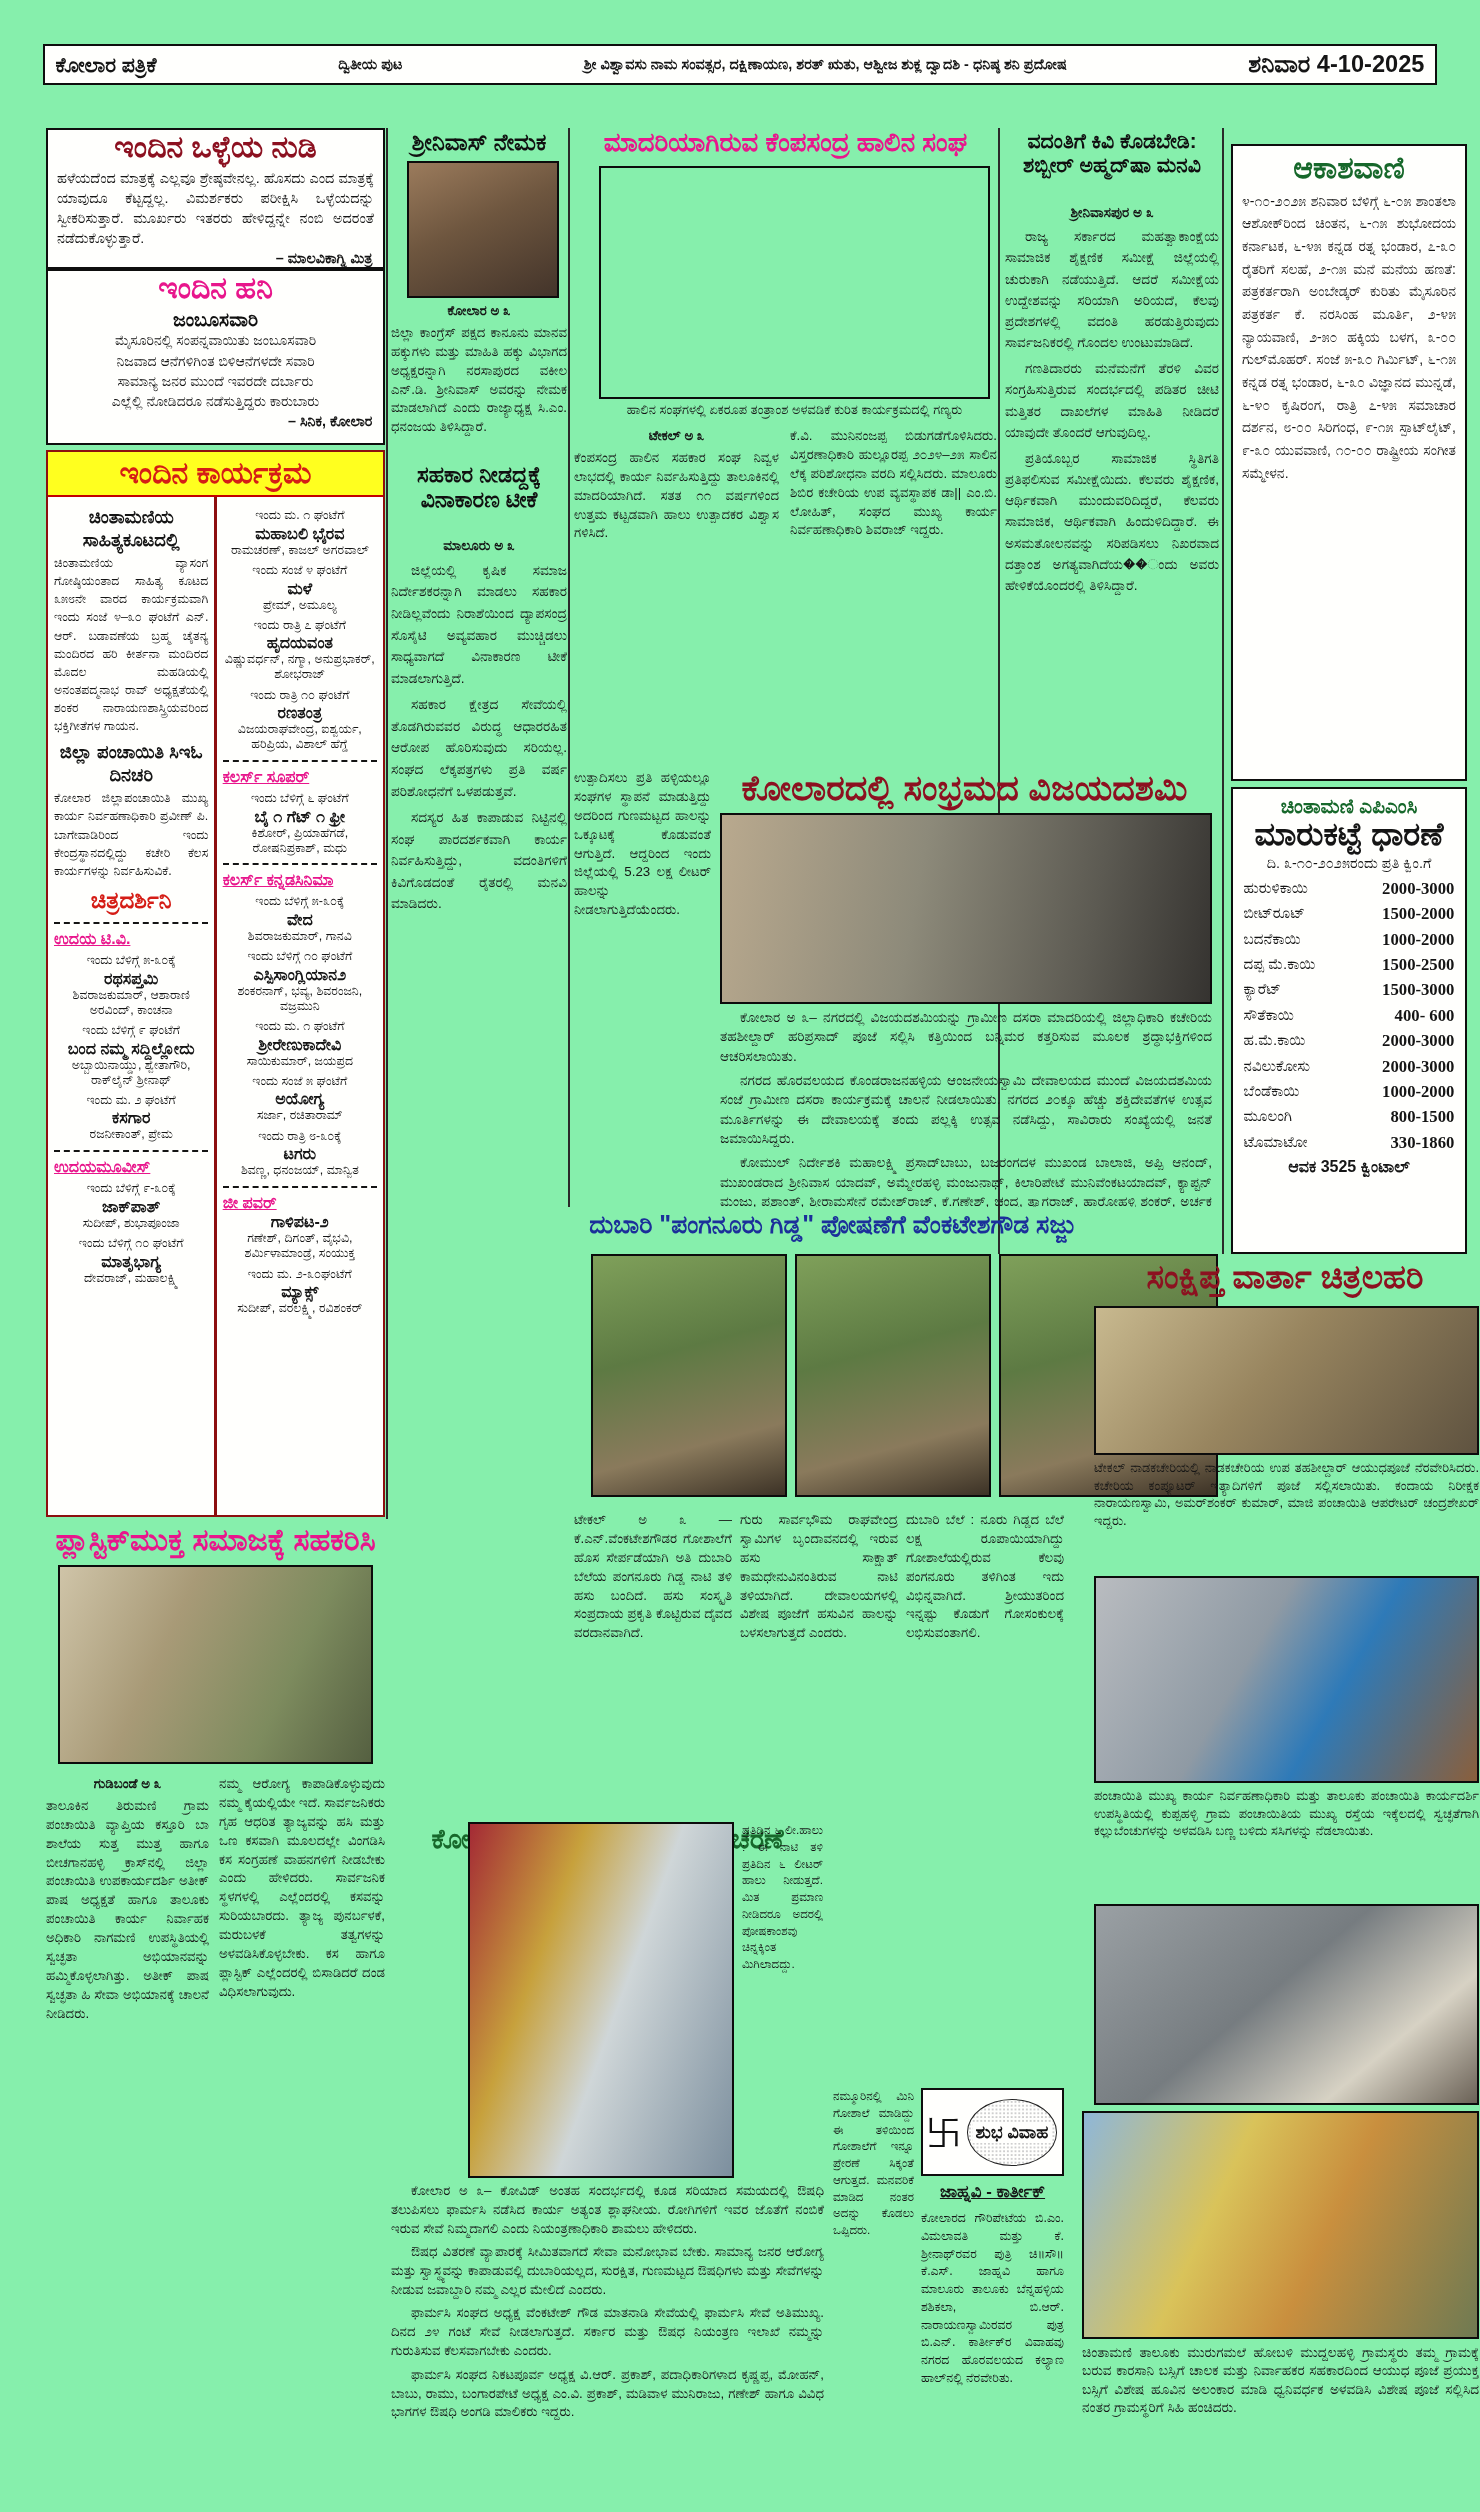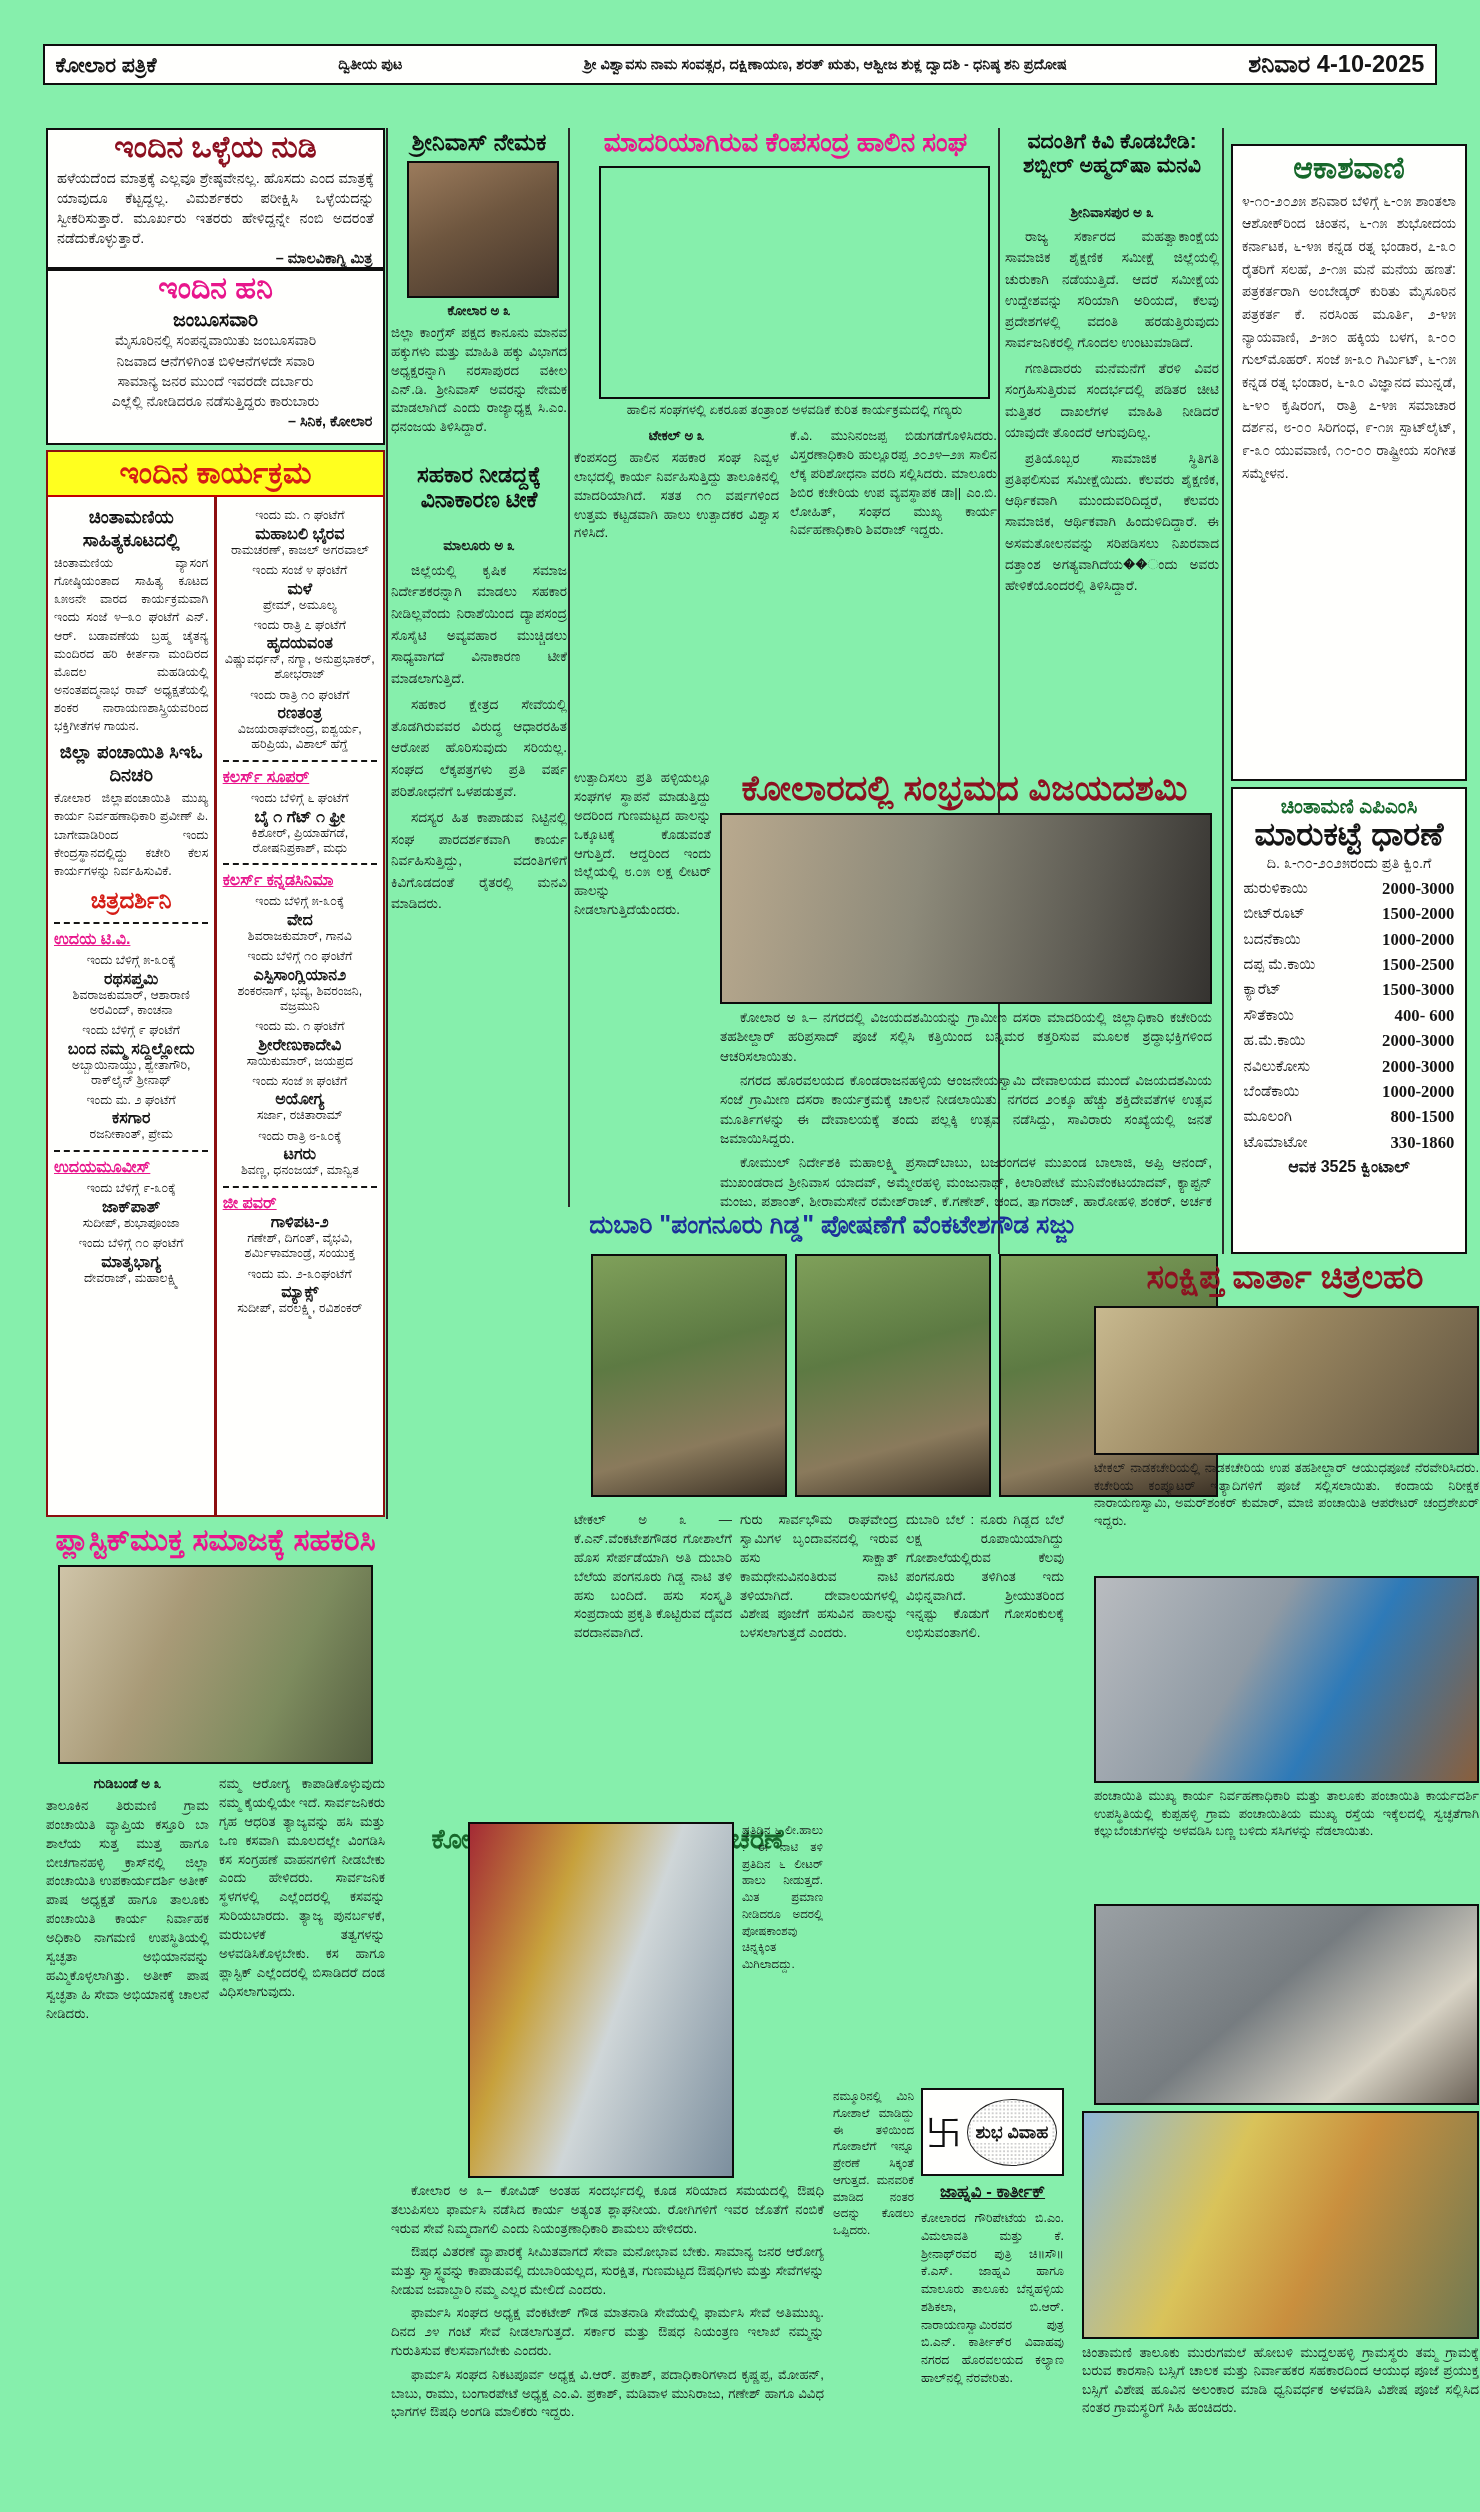--- a/index.html
+++ b/index.html
@@ -293,21 +293,21 @@
   </div>
 
   <div class="abs hl pink" style="left:574px;top:128px;width:423px;font-size:26px;">ಮಾದರಿಯಾಗಿರುವ ಕೆಂಪಸಂದ್ರ ಹಾಲಿನ ಸಂಘ</div>
   <div class="abs photo ph-meeting" style="left:599px;top:166px;width:391px;height:233px;"></div>
   <div class="abs caption" style="left:599px;top:401px;width:391px;height:23px;font-weight:normal;text-align:center;">ಹಾಲಿನ ಸಂಘಗಳಲ್ಲಿ ಏಕರೂಪ ತಂತ್ರಾಂಶ ಅಳವಡಿಕೆ ಕುರಿತ ಕಾರ್ಯಕ್ರಮದಲ್ಲಿ ಗಣ್ಯರು</div>
   <div class="abs bodytxt" style="left:574px;top:427px;width:205px;height:339px;">
     <div class="dateline">ಟೇಕಲ್ ಅ ೩</div>
     <span>ಕೆಂಪಸಂದ್ರ ಹಾಲಿನ ಸಹಕಾರ ಸಂಘ ನಿವ್ವಳ ಲಾಭದಲ್ಲಿ ಕಾರ್ಯ ನಿರ್ವಹಿಸುತ್ತಿದ್ದು ತಾಲೂಕಿನಲ್ಲಿ ಮಾದರಿಯಾಗಿದೆ. ಸತತ ೧೧ ವರ್ಷಗಳಿಂದ ಉತ್ತಮ ಕಟ್ಟಡವಾಗಿ ಹಾಲು ಉತ್ಪಾದಕರ ವಿಶ್ವಾಸ ಗಳಿಸಿದೆ.</span>
   </div>
   <div class="abs bodytxt" style="left:790px;top:427px;width:207px;height:339px;">ಕೆ.ವಿ. ಮುನಿನಂಜಪ್ಪ ಬಿಡುಗಡೆಗೊಳಿಸಿದರು. ವಿಸ್ತರಣಾಧಿಕಾರಿ ಹುಲ್ಲೂರಪ್ಪ ೨೦೨೪–೨೫ ಸಾಲಿನ ಲೆಕ್ಕ ಪರಿಶೋಧನಾ ವರದಿ ಸಲ್ಲಿಸಿದರು. ಮಾಲೂರು ಶಿಬಿರ ಕಚೇರಿಯ ಉಪ ವ್ಯವಸ್ಥಾಪಕ ಡಾ|| ಎಂ.ಬಿ. ಲೋಹಿತ್, ಸಂಘದ ಮುಖ್ಯ ಕಾರ್ಯ ನಿರ್ವಹಣಾಧಿಕಾರಿ ಶಿವರಾಜ್ ಇದ್ದರು.</div>
-  <div class="abs bodytxt" style="left:574px;top:769px;width:137px;height:436px;">ಉತ್ಪಾದಿಸಲು ಪ್ರತಿ ಹಳ್ಳಿಯಲ್ಲೂ ಸಂಘಗಳ ಸ್ಥಾಪನೆ ಮಾಡುತ್ತಿದ್ದು ಅದರಿಂದ ಗುಣಮಟ್ಟದ ಹಾಲನ್ನು ಒಕ್ಕೂಟಕ್ಕೆ ಕೊಡುವಂತೆ ಆಗುತ್ತಿದೆ. ಆದ್ದರಿಂದ ಇಂದು ಜಿಲ್ಲೆಯಲ್ಲಿ ೮.೦೫ ಲಕ್ಷ ಲೀಟರ್ ಹಾಲನ್ನು ನೀಡಲಾಗುತ್ತಿದೆಯೆಂದರು.</div>
+  <div class="abs bodytxt" style="left:574px;top:769px;width:137px;height:436px;">ಉತ್ಪಾದಿಸಲು ಪ್ರತಿ ಹಳ್ಳಿಯಲ್ಲೂ ಸಂಘಗಳ ಸ್ಥಾಪನೆ ಮಾಡುತ್ತಿದ್ದು ಅದರಿಂದ ಗುಣಮಟ್ಟದ ಹಾಲನ್ನು ಒಕ್ಕೂಟಕ್ಕೆ ಕೊಡುವಂತೆ ಆಗುತ್ತಿದೆ. ಆದ್ದರಿಂದ ಇಂದು ಜಿಲ್ಲೆಯಲ್ಲಿ 5.23 ಲಕ್ಷ ಲೀಟರ್ ಹಾಲನ್ನು ನೀಡಲಾಗುತ್ತಿದೆಯೆಂದರು.</div>
 
   <div class="abs hl maroon" style="left:717px;top:768px;width:495px;font-size:35px;">ಕೋಲಾರದಲ್ಲಿ ಸಂಭ್ರಮದ ವಿಜಯದಶಮಿ</div>
   <div class="abs photo ph-ritual" style="left:720px;top:813px;width:492px;height:191px;"></div>
   <div class="abs bodytxt" style="left:720px;top:1008px;width:492px;height:199px;font-size:13.7px;">
     <div>
 
     <p>ಕೋಲಾರ ಅ ೩– ನಗರದಲ್ಲಿ ವಿಜಯದಶಮಿಯನ್ನು ಗ್ರಾಮೀಣ ದಸರಾ ಮಾದರಿಯಲ್ಲಿ ಜಿಲ್ಲಾಧಿಕಾರಿ ಕಚೇರಿಯ ತಹಶೀಲ್ದಾರ್ ಹರಿಪ್ರಸಾದ್ ಪೂಜೆ ಸಲ್ಲಿಸಿ ಕತ್ತಿಯಿಂದ ಬನ್ನಿಮರ ಕತ್ತರಿಸುವ ಮೂಲಕ ಶ್ರದ್ಧಾಭಕ್ತಿಗಳಿಂದ ಆಚರಿಸಲಾಯಿತು.</p>
         <p>ನಗರದ ಹೊರವಲಯದ ಕೊಂಡರಾಜನಹಳ್ಳಿಯ ಆಂಜನೇಯಸ್ವಾಮಿ ದೇವಾಲಯದ ಮುಂದೆ ವಿಜಯದಶಮಿಯ ಸಂಜೆ ಗ್ರಾಮೀಣ ದಸರಾ ಕಾರ್ಯಕ್ರಮಕ್ಕೆ ಚಾಲನೆ ನೀಡಲಾಯಿತು. ನಗರದ ೨೦ಕ್ಕೂ ಹೆಚ್ಚು ಶಕ್ತಿದೇವತೆಗಳ ಉತ್ಸವ ಮೂರ್ತಿಗಳನ್ನು ಈ ದೇವಾಲಯಕ್ಕೆ ತಂದು ಪಲ್ಲಕ್ಕಿ ಉತ್ಸವ ನಡೆಸಿದ್ದು, ಸಾವಿರಾರು ಸಂಖ್ಯೆಯಲ್ಲಿ ಜನತೆ ಜಮಾಯಿಸಿದ್ದರು.</p>
         <p>ಕೋಮುಲ್ ನಿರ್ದೇಶಕಿ ಮಹಾಲಕ್ಷ್ಮಿ ಪ್ರಸಾದ್‌ಬಾಬು, ಬಜರಂಗದಳ ಮುಖಂಡ ಬಾಲಾಜಿ, ಅಪ್ಪಿ ಆನಂದ್, ಮುಖಂಡರಾದ ಶ್ರೀನಿವಾಸ ಯಾದವ್, ಅಮ್ಮೇರಹಳ್ಳಿ ಮಂಜುನಾಥ್, ಕಿಲಾರಿಪೇಟೆ ಮುನಿವೆಂಕಟಯಾದವ್, ಕ್ಯಾಪ್ಟನ್ ಮಂಜು, ಪ್ರಶಾಂತ್, ಶ್ರೀರಾಮಸೇನೆ ರಮೇಶ್‌ರಾಜ್, ಕೆ.ಗಣೇಶ್, ಚಂದ್ರ, ತ್ಯಾಗರಾಜ್, ಹಾರೋಹಳ್ಳಿ ಶಂಕರ್, ಅರ್ಚಕ ರಘುದೀಕ್ಷಿತ್ ಇತರರು ಪಾಲ್ಗೊಂಡಿದ್ದರು.</p>
       </div>

